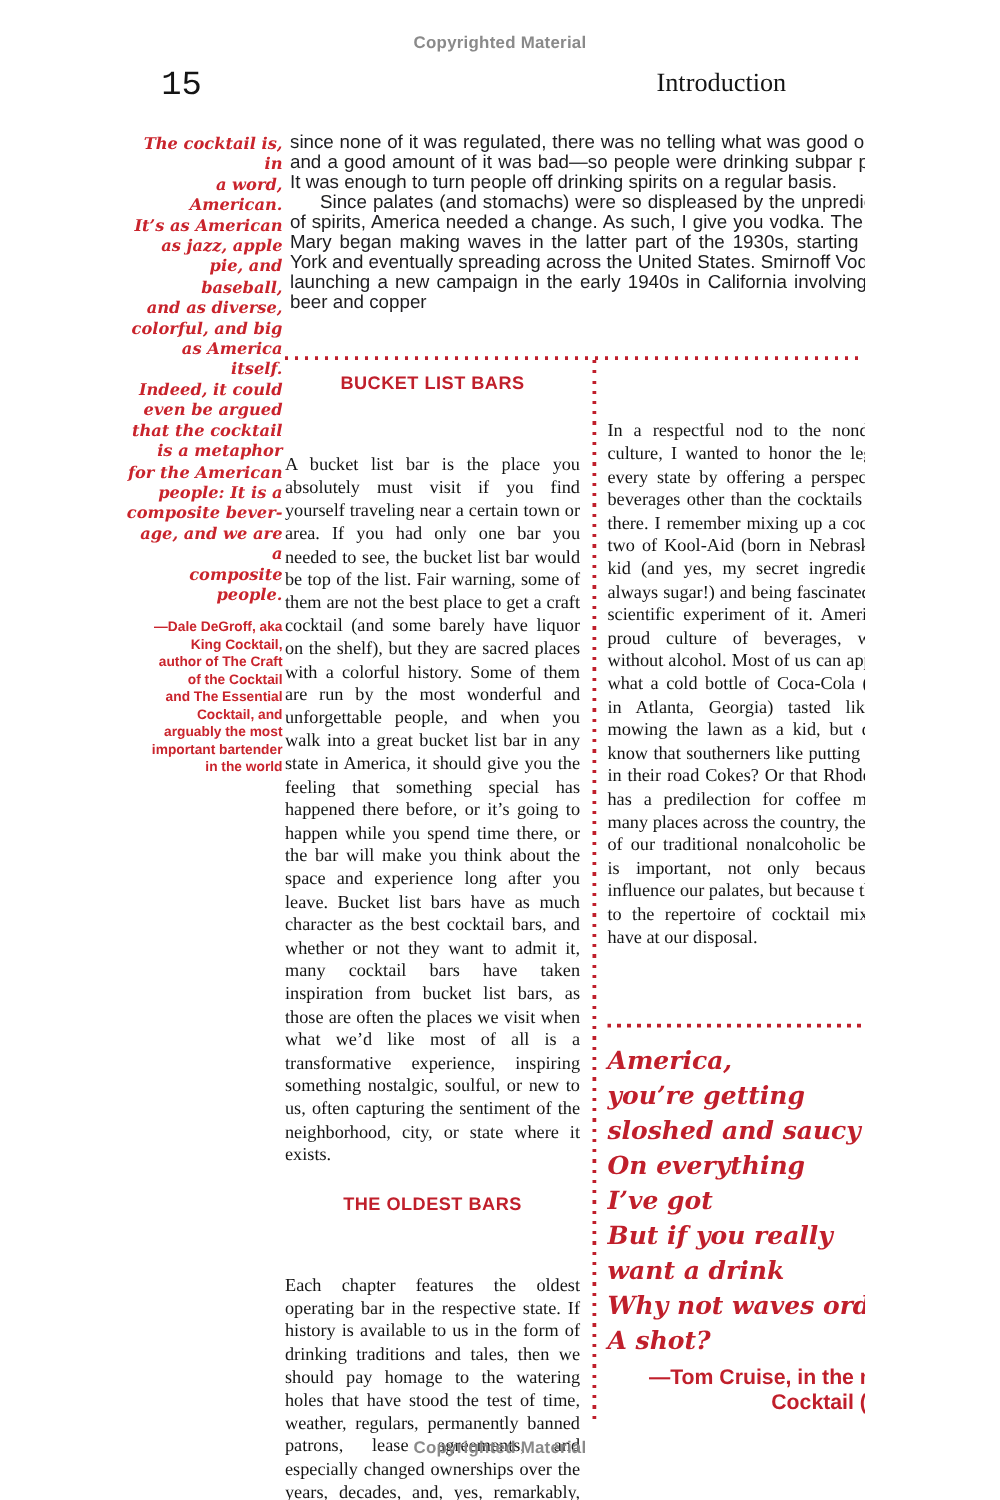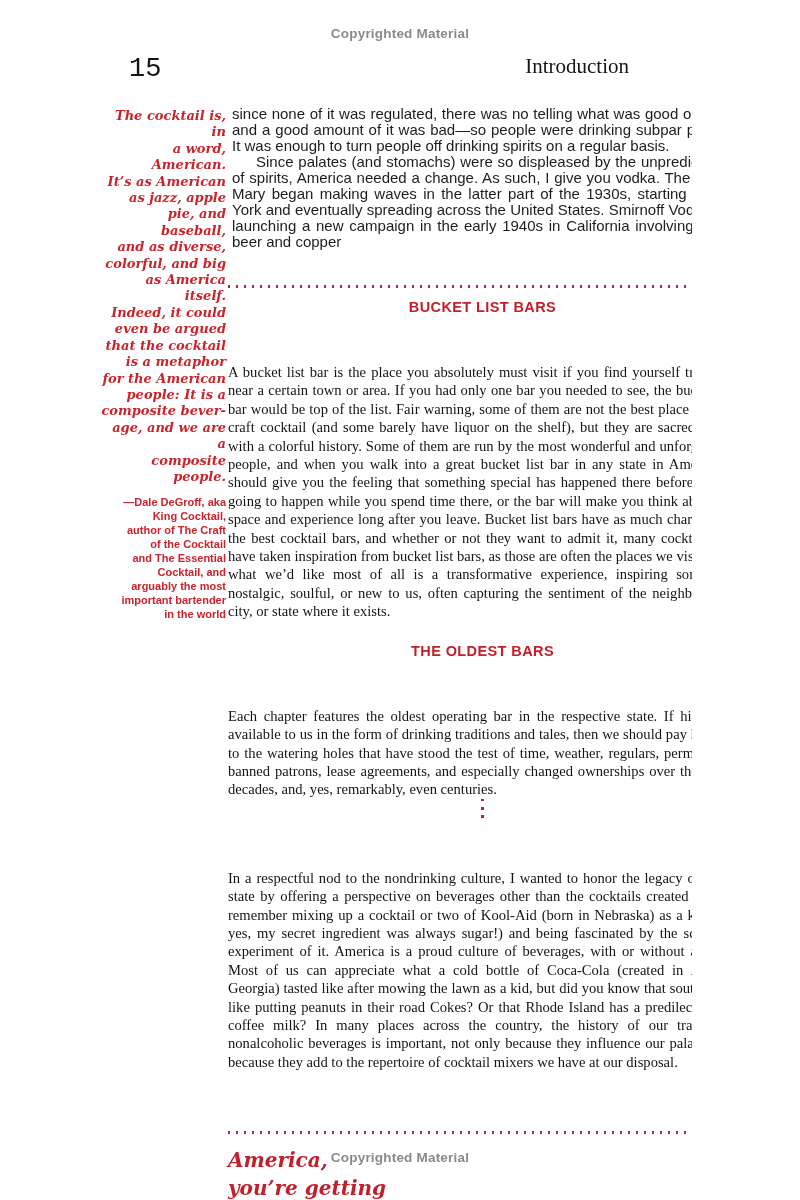--- a/index.html
+++ b/index.html
@@ -68,21 +68,21 @@
   .intro p + p{text-indent:24px;}
   
   .columns-wrap{
     position:absolute;left:228px;top:285px;width:509px;height:852px;
   }
   .dot-h{
     height:3px;width:100%;
     background-image:repeating-linear-gradient(90deg,var(--red) 0 2.5px,transparent 2.5px 8px);
   }
   .columns{
-    display:flex;height:849px;flex-direction:column;
+    display:flex;height:849px;
   }
   .col-left{flex:0 0 236px;}
   .col-spacer{
     flex:0 0 22px;
     background:repeating-linear-gradient(180deg,var(--red) 0 2.5px,transparent 2.5px 8.2px);
     background-size:3px 100%;
     background-repeat:no-repeat;
     background-position:center top;
   }
   .col-right{flex:1 1 auto;display:flex;flex-direction:column;}

